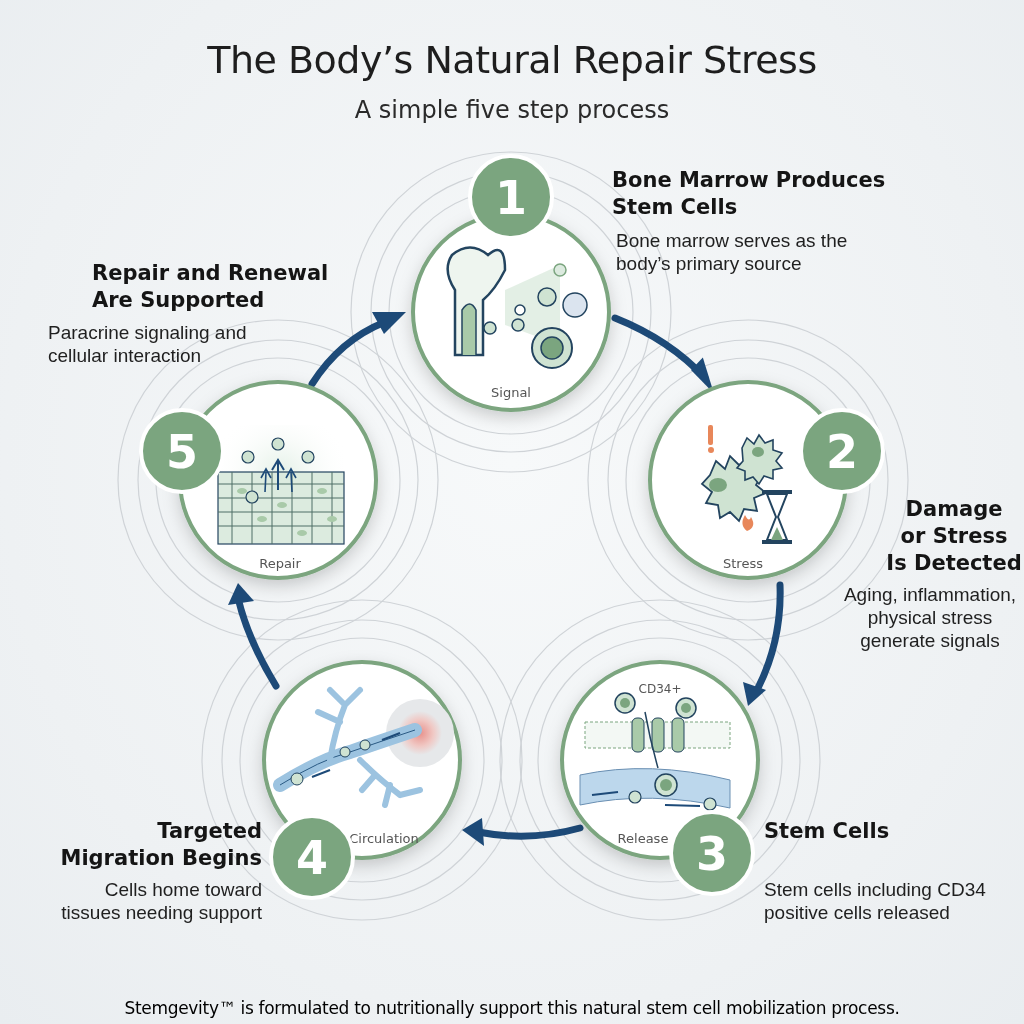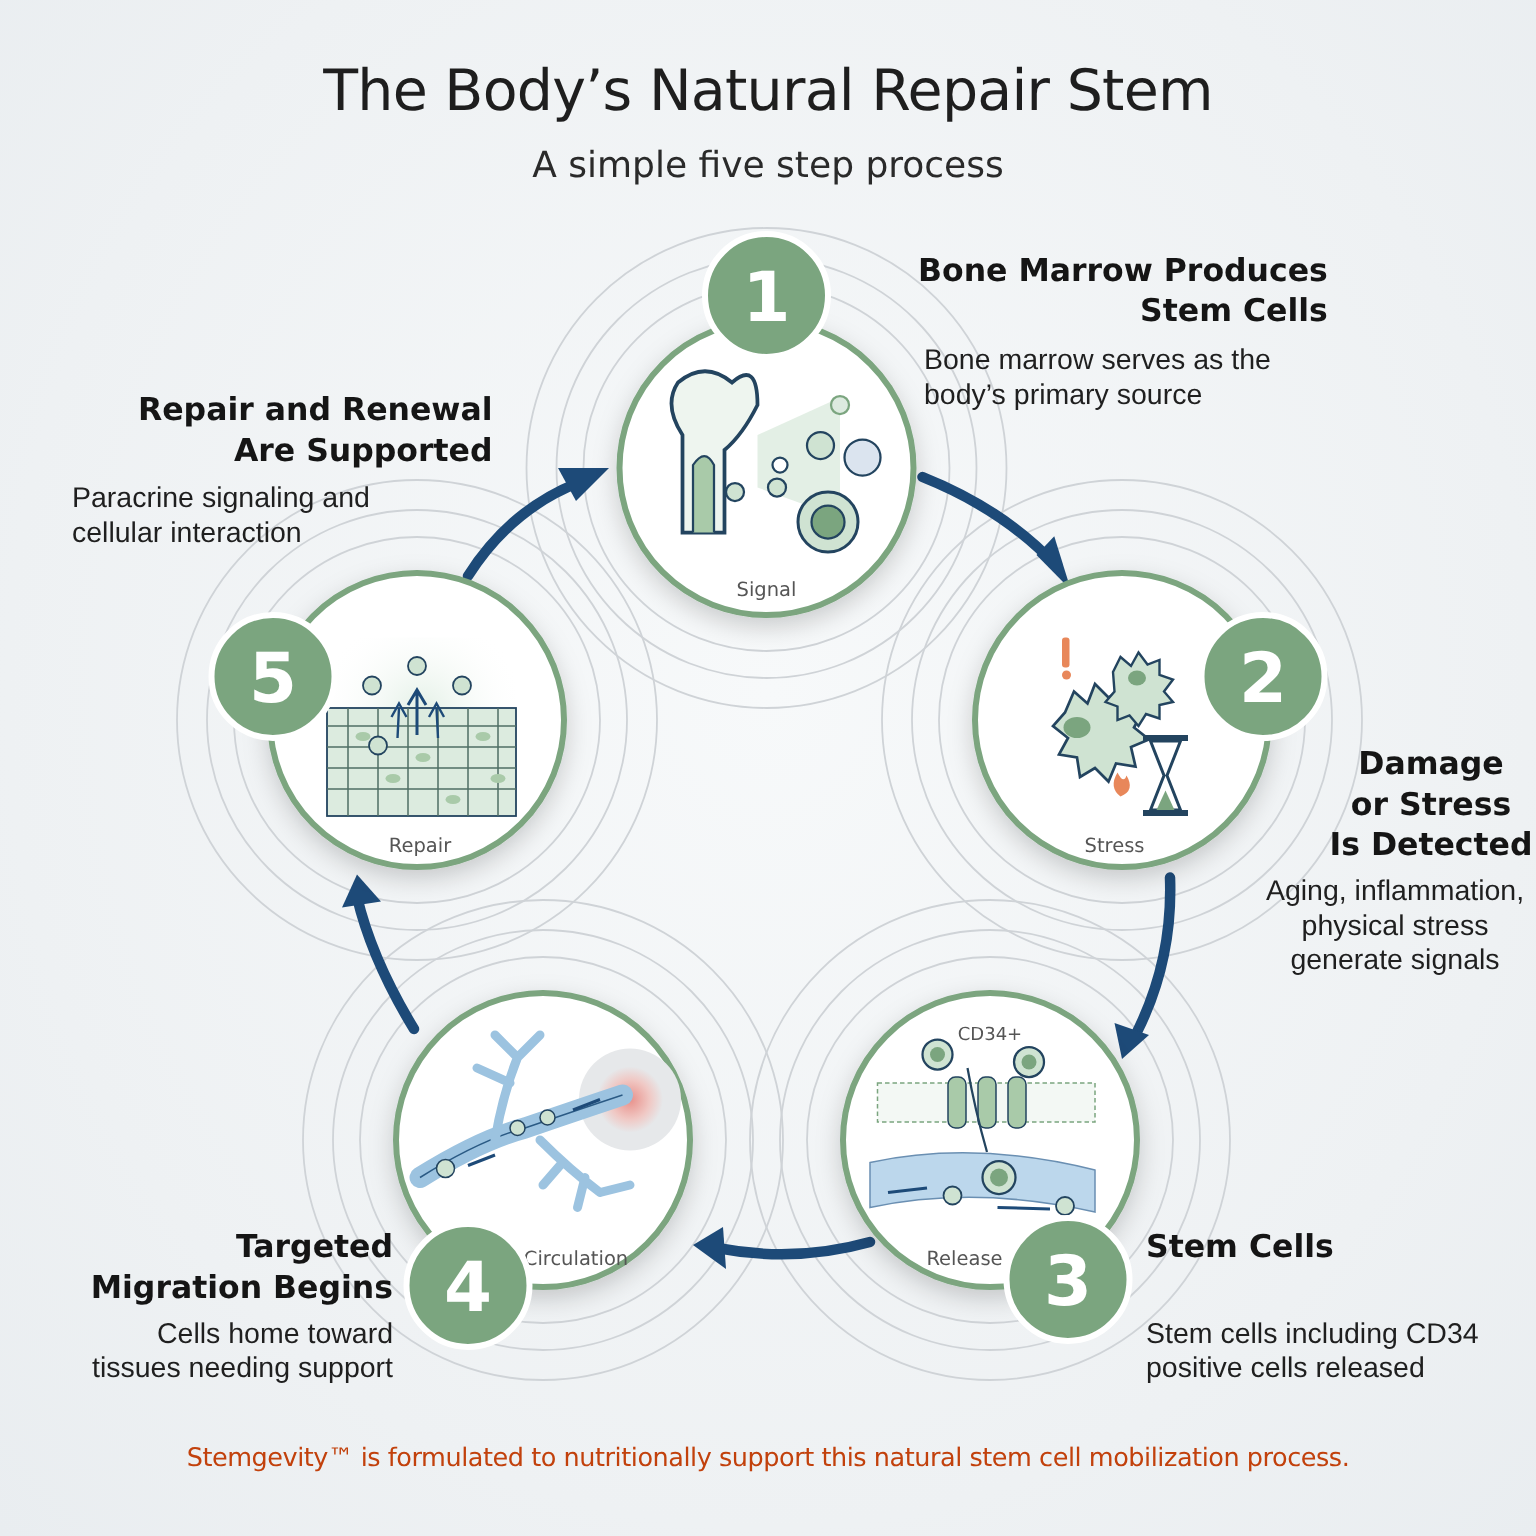--- a/index.html
+++ b/index.html
@@ -2,32 +2,32 @@
 <html><head>
 <meta charset="utf-8">
 <style>
   html,body{margin:0;padding:0;}
   body{width:1024px;height:1024px;overflow:hidden;position:relative;
     background:radial-gradient(ellipse at 50% 45%, #f7f9fa 0%, #eef1f3 70%, #e9edf0 100%);
     font-family:"Liberation Sans", sans-serif;color:#1b1b1b;}
   .title{position:absolute;left:0;right:0;top:38px;text-align:center;font-family:"DejaVu Sans", sans-serif;font-size:38px;font-weight:normal;letter-spacing:-0.5px;color:#1e1e1e;}
   .subtitle{position:absolute;left:0;right:0;top:96px;text-align:center;font-family:"DejaVu Sans", sans-serif;font-size:24px;color:#2a2a2a;}
   svg.diagram{position:absolute;left:0;top:0;}
-  .step-head{position:absolute;font-family:"DejaVu Sans", sans-serif;font-size:21px;line-height:27px;font-weight:bold;color:#151515;text-align:right;}
+  .step-head{position:absolute;font-family:"DejaVu Sans", sans-serif;font-size:21px;line-height:27px;font-weight:bold;color:#151515;}
   .step-desc{position:absolute;font-size:19px;line-height:23px;color:#1f1f1f;}
   .right{text-align:right;}
   .center{text-align:center;}
-  .footer{position:absolute;left:0;right:0;top:962px;text-align:center;font-family:"DejaVu Sans", sans-serif;font-size:17px;color:#c2410c;letter-spacing:-0.3px;}
+  .footer{position:absolute;left:0;right:0;top:998px;text-align:center;font-family:"DejaVu Sans", sans-serif;font-size:17px;color:#000000;letter-spacing:-0.3px;}
   .cap{font-family:"DejaVu Sans", sans-serif;font-size:13px;fill:#555;}
   .badge-num{font-family:"DejaVu Sans", sans-serif;font-size:46px;fill:#fff;font-weight:bold;}
 </style>
 </head>
 <body>
 
-<div class="title">The Body’s Natural Repair Stem</div>
+<div class="title">The Body’s Natural Repair Stress</div>
 <div class="subtitle">A simple five step process</div>
 
 <svg class="diagram" width="1024" height="1024" viewBox="0 0 1024 1024">
   <defs>
     <filter id="shadow" x="-30%" y="-30%" width="160%" height="160%">
       <feDropShadow dx="0" dy="6" stdDeviation="8" flood-color="#000" flood-opacity="0.18"></feDropShadow>
     </filter>
     <marker id="ah" markerWidth="10" markerHeight="10" refX="5" refY="5" orient="auto" markerUnits="userSpaceOnUse" viewBox="0 0 10 10">
       <path d="M0,0 L10,5 L0,10 z" fill="#1d4a78"></path>
     </marker>

